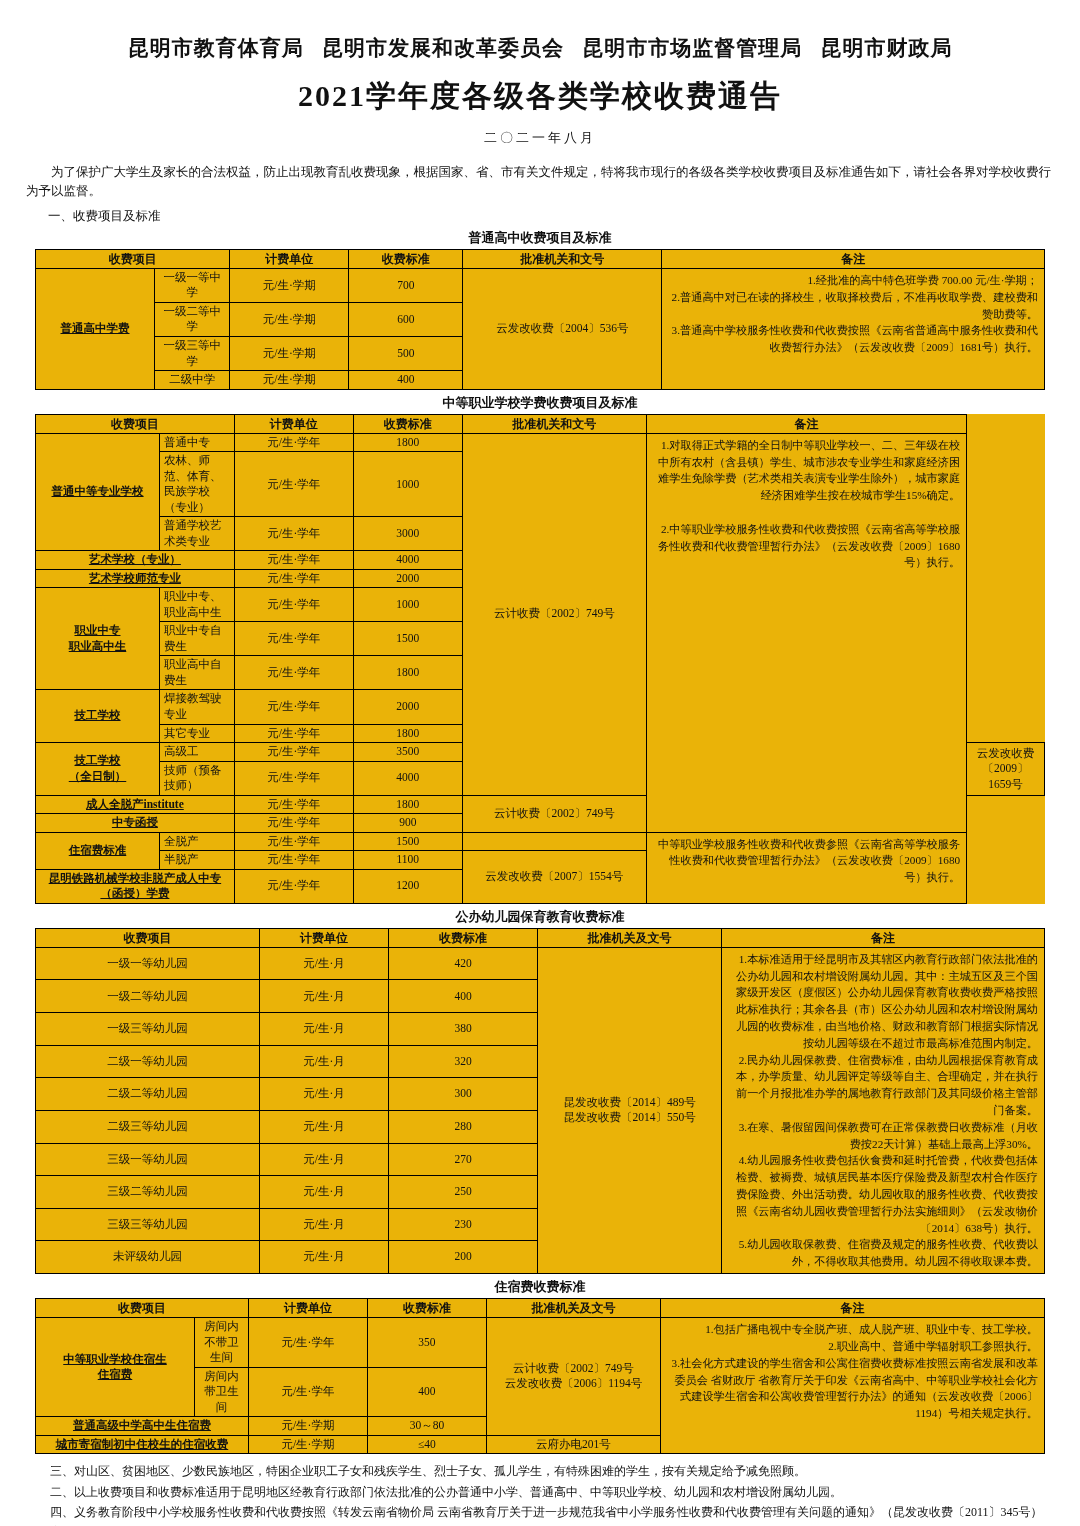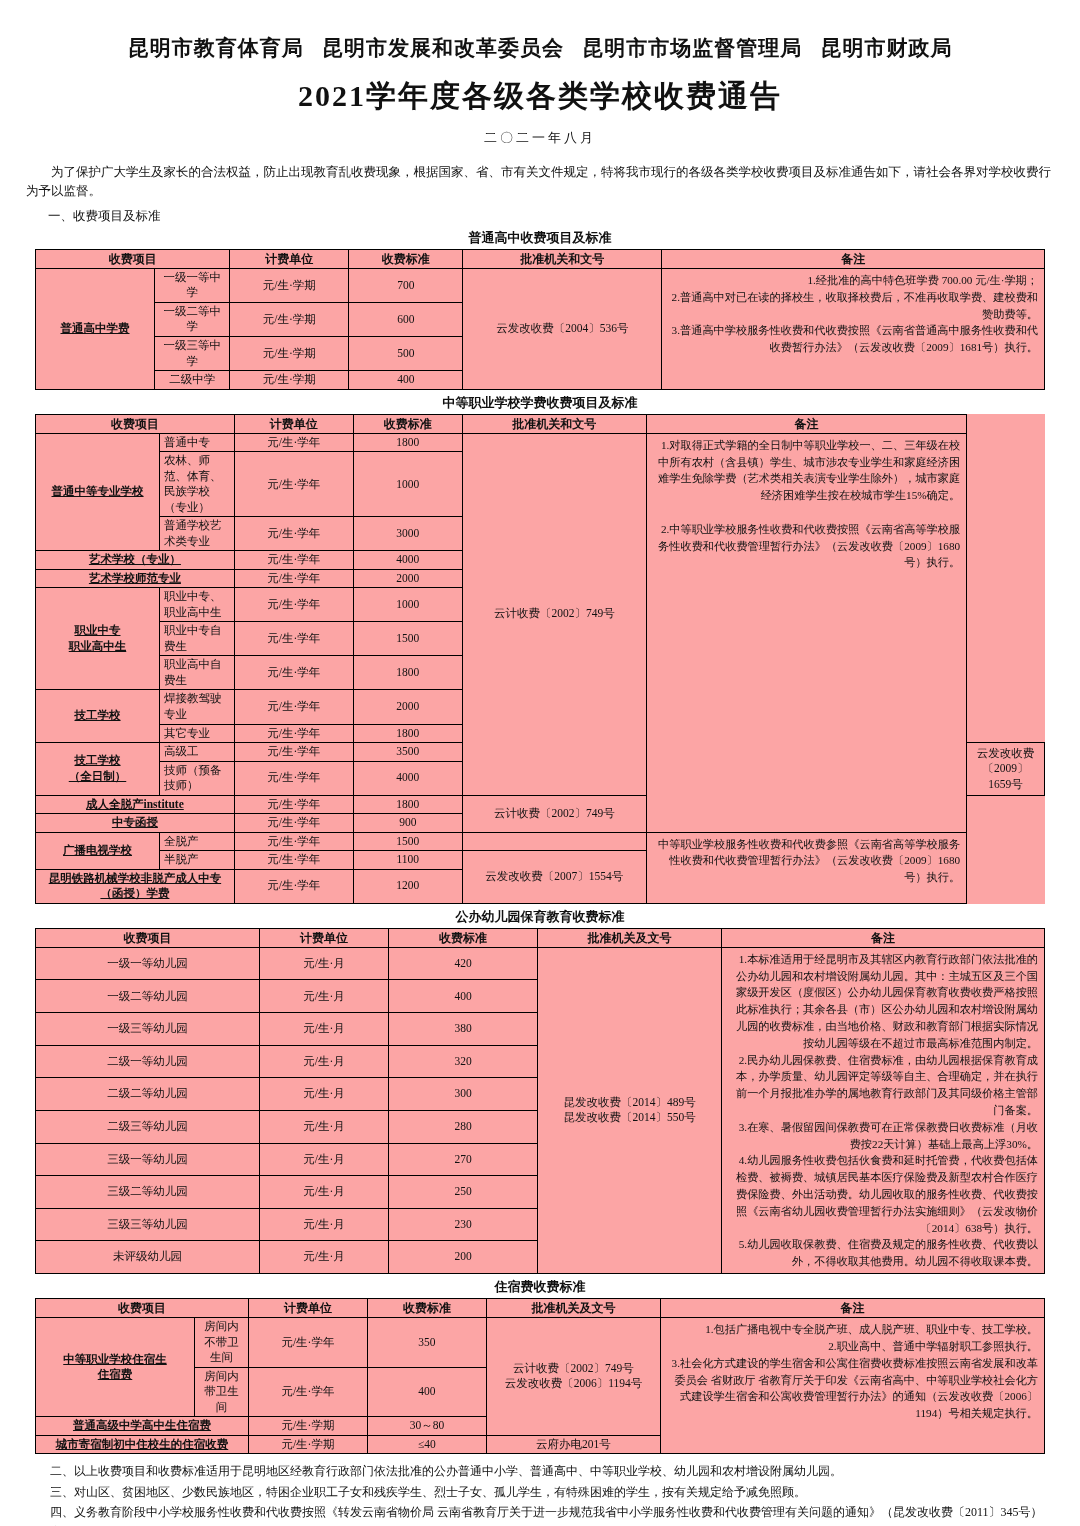--- a/index.html
+++ b/index.html
@@ -51,21 +51,21 @@
   .tbl-caption{
     text-align:center;
     font-size:13px;
     font-weight:bold;
     margin:3px 0 2px 0;
   }
   table{
     border-collapse:collapse;
     margin:0 auto;
     font-size:11.5px;
-    background:#fca5a5;
+    background:#eab308;
   }
   td,th{
     border:1px solid #000;
     padding:1px 4px;
     vertical-align:middle;
     line-height:1.35;
   }
   th{font-weight:bold;text-align:center;font-size:12px;}
   .c{text-align:center;}
   .l{text-align:left;}
@@ -244,21 +244,21 @@
         <td class="c">1800</td>
         <td class="c" rowspan="2">云计收费〔2002〕749号</td>
       </tr>
       <tr>
         <td class="rowname" colspan="2">中专函授</td>
         <td class="c">元/生·学年</td>
         <td class="c">900</td>
       </tr>
 
       <tr>
-        <td class="rowname" rowspan="2">广播电视学校</td>
+        <td class="rowname" rowspan="2">住宿费标准</td>
         <td class="l">全脱产</td>
         <td class="c">元/生·学年</td>
         <td class="c">1500</td>
         <td class="c" rowspan="1"></td>
         <td class="note" rowspan="3" style="white-space:pre-line">中等职业学校服务性收费和代收费参照《云南省高等学校服务性收费和代收费管理暂行办法》（云发改收费〔2009〕1680号）执行。</td>
       </tr>
       <tr>
         <td class="l">半脱产</td>
         <td class="c">元/生·学年</td>
         <td class="c">1100</td>
@@ -382,19 +382,19 @@
         <td class="rowname" colspan="2">城市寄宿制初中住校生的住宿收费</td>
         <td class="c">元/生·学期</td>
         <td class="c">≤40</td>
         <td class="c">云府办电201号</td>
       </tr>
     </tbody>
       </table>
   </div>
 
   <div class="clauses">
+    <p>三、对山区、贫困地区、少数民族地区，特困企业职工子女和残疾学生、烈士子女、孤儿学生，有特殊困难的学生，按有关规定给予减免照顾。</p>
     <p>二、以上收费项目和收费标准适用于昆明地区经教育行政部门依法批准的公办普通中小学、普通高中、中等职业学校、幼儿园和农村增设附属幼儿园。</p>
-    <p>三、对山区、贫困地区、少数民族地区，特困企业职工子女和残疾学生、烈士子女、孤儿学生，有特殊困难的学生，按有关规定给予减免照顾。</p>
     <p>四、义务教育阶段中小学校服务性收费和代收费按照《转发云南省物价局 云南省教育厅关于进一步规范我省中小学服务性收费和代收费管理有关问题的通知》（昆发改收费〔2011〕345号）的规定执行。</p>
 
   </div>
 
 </div>
 
 </body></html>

